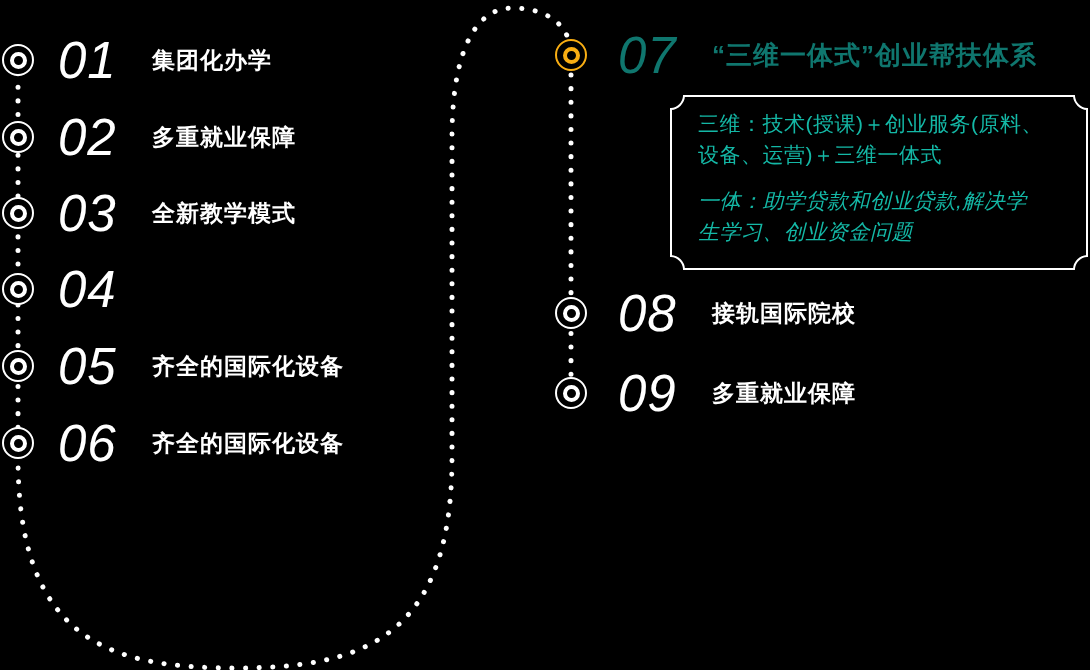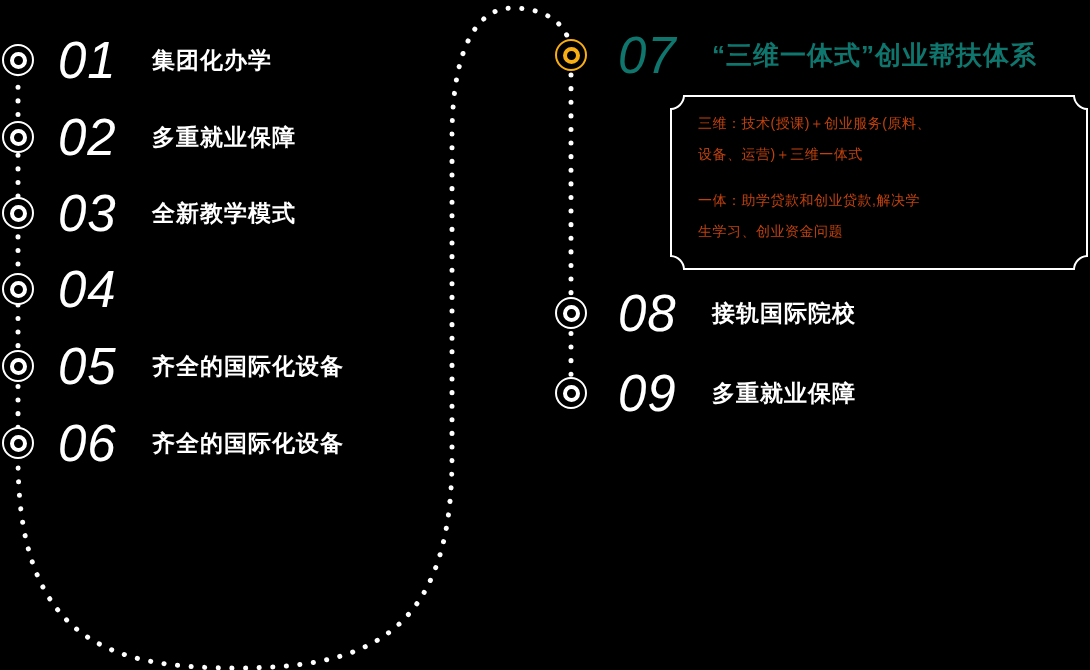--- a/index.html
+++ b/index.html
@@ -89,30 +89,31 @@
     left: 0;
     top: 0;
     width: 418px;
     height: 175px;
   }
   .detail-box .box-content {
     position: absolute;
     left: 28px;
     top: 13px;
     right: 6px;
-    color: #c2410c;
-    font-size: 14px;
+    color: #14b8a6;
+    font-size: 21px;
     line-height: 31px;
     letter-spacing: 0.5px;
   }
   .detail-box p {
     margin: 0 0 15px 0;
   }
   .detail-box p:last-child {
     margin-bottom: 0;
+    font-style: italic;
   }
 </style>
 </head>
 <body>
 
 <div class="canvas">
 
   <svg class="path-svg" viewBox="0 0 1090 670" aria-hidden="true">
     <path d="M18 60 V458 C18 642 112 668 235 668 C358 668 452 642 452 458 V138 C452 48 477 8 512 8 C547 8 571 25 571 55 V393" fill="none" stroke="#ffffff" stroke-width="5" stroke-linecap="round" stroke-dasharray="0.1 13.5"></path>
   </svg>

